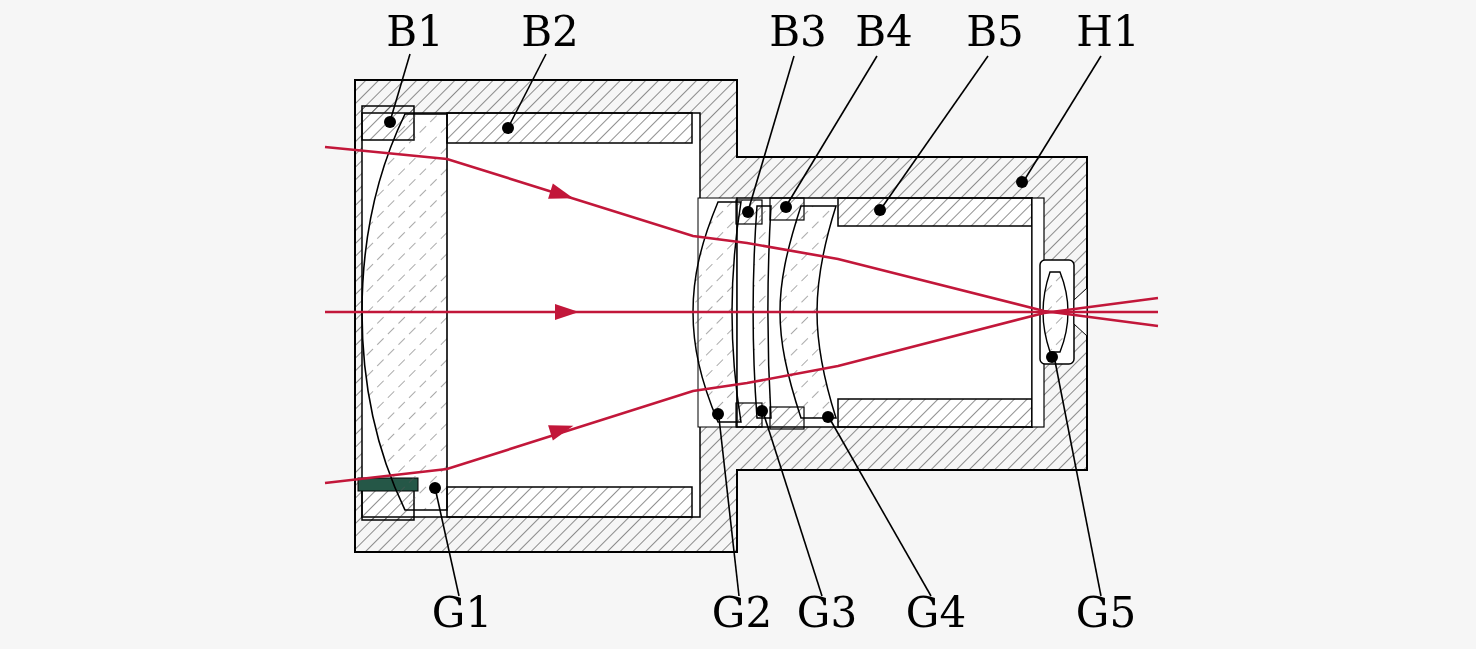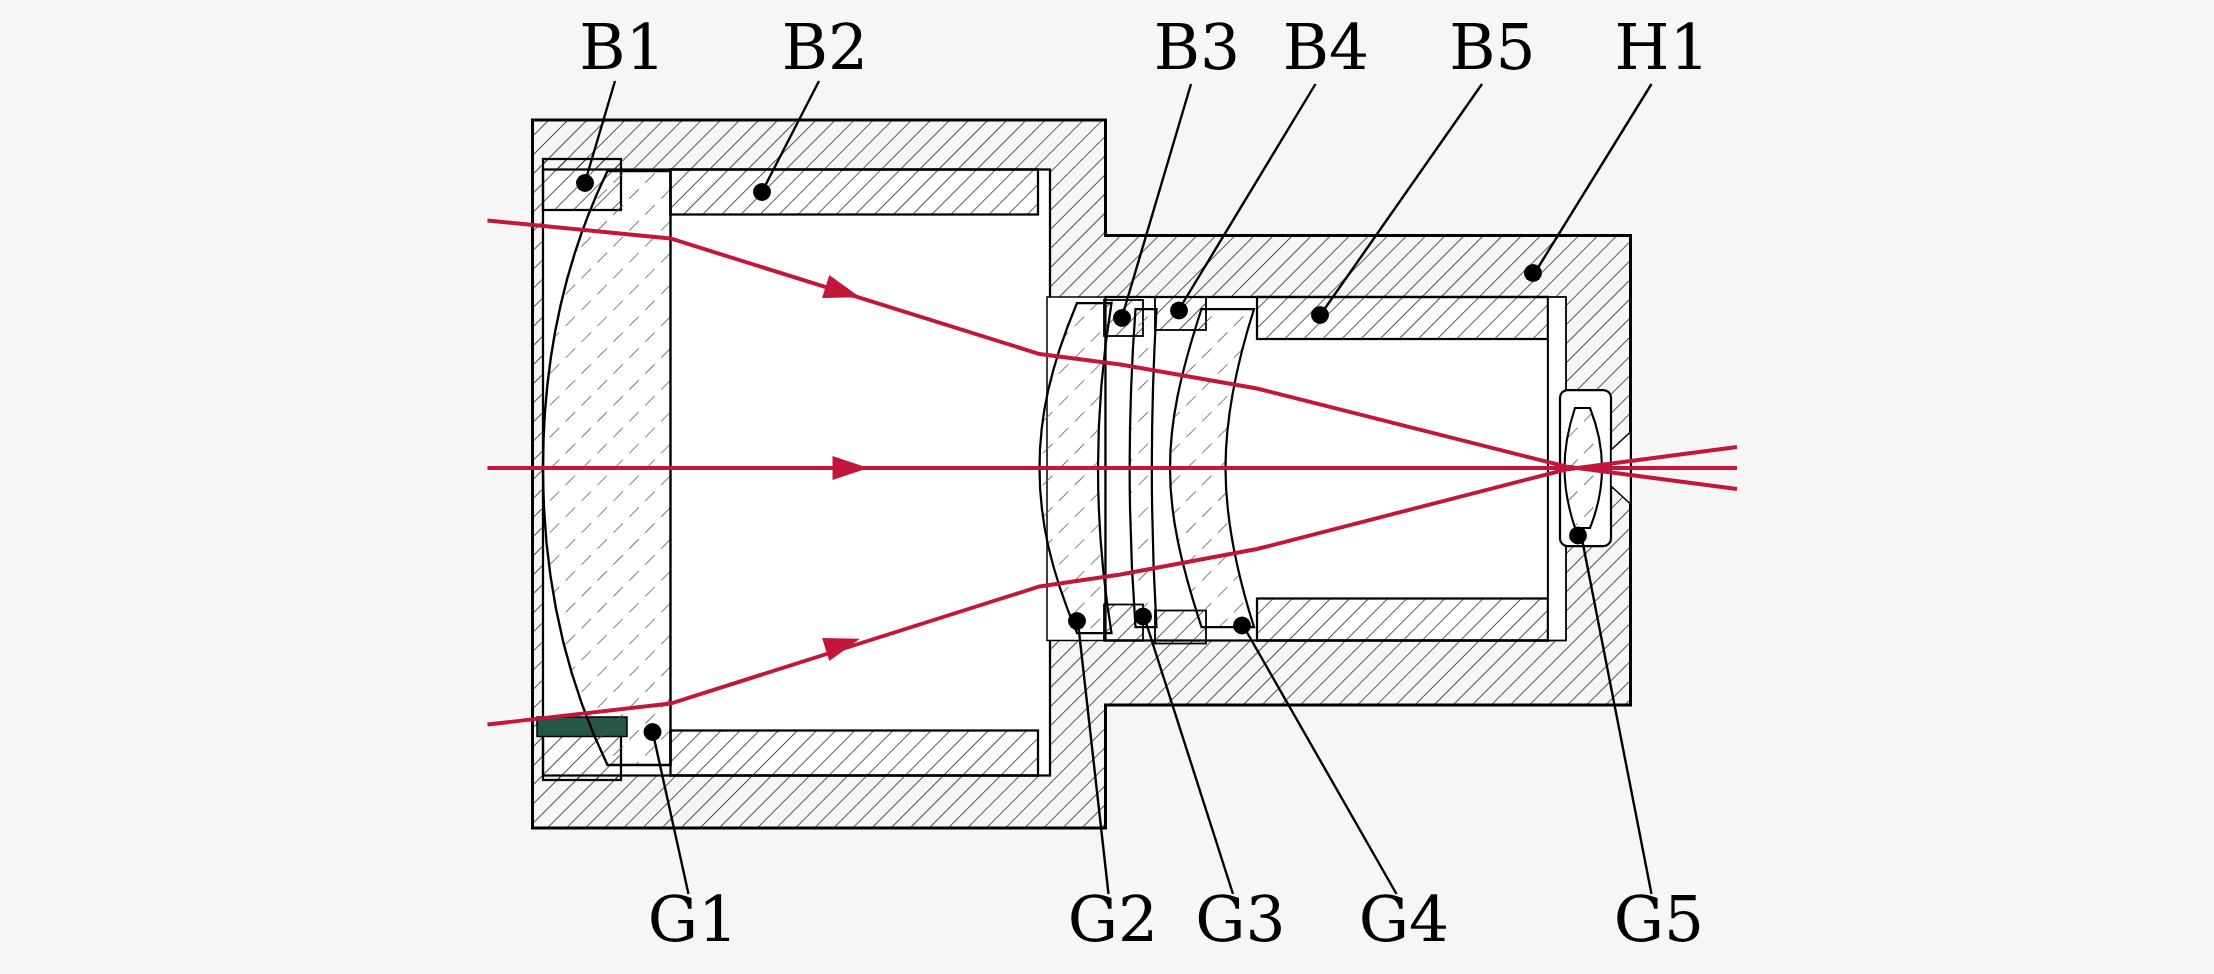--- a/index.html
+++ b/index.html
@@ -1,21 +1,21 @@
 <!DOCTYPE html>
 <html><head>
 <meta charset="utf-8">
 <style>
   html, body { margin: 0; padding: 0; }
   body { background: #f6f6f6; font-family: "DejaVu Serif", serif; }
   .canvas {
     position: relative;
     width: 1476px;
     height: 649px;
-    background: #fef9c3;
+    background: #bef264;
     overflow: hidden;
   }
   svg { display: block; }
   text.part-label {
     font-family: "DejaVu Serif", serif;
     font-size: 42px;
     fill: #000;
   }
 </style>
 </head>

